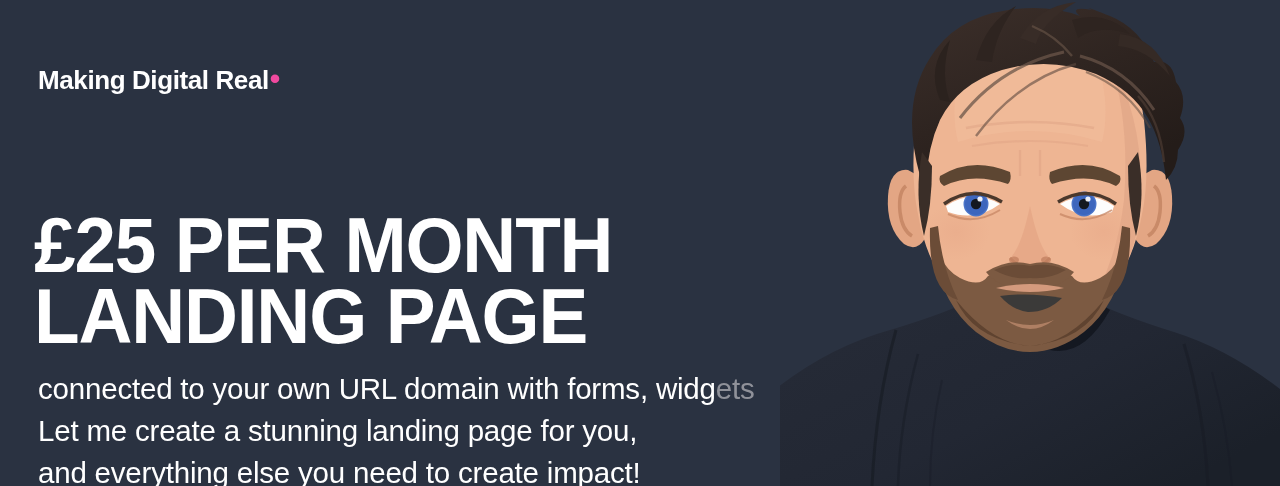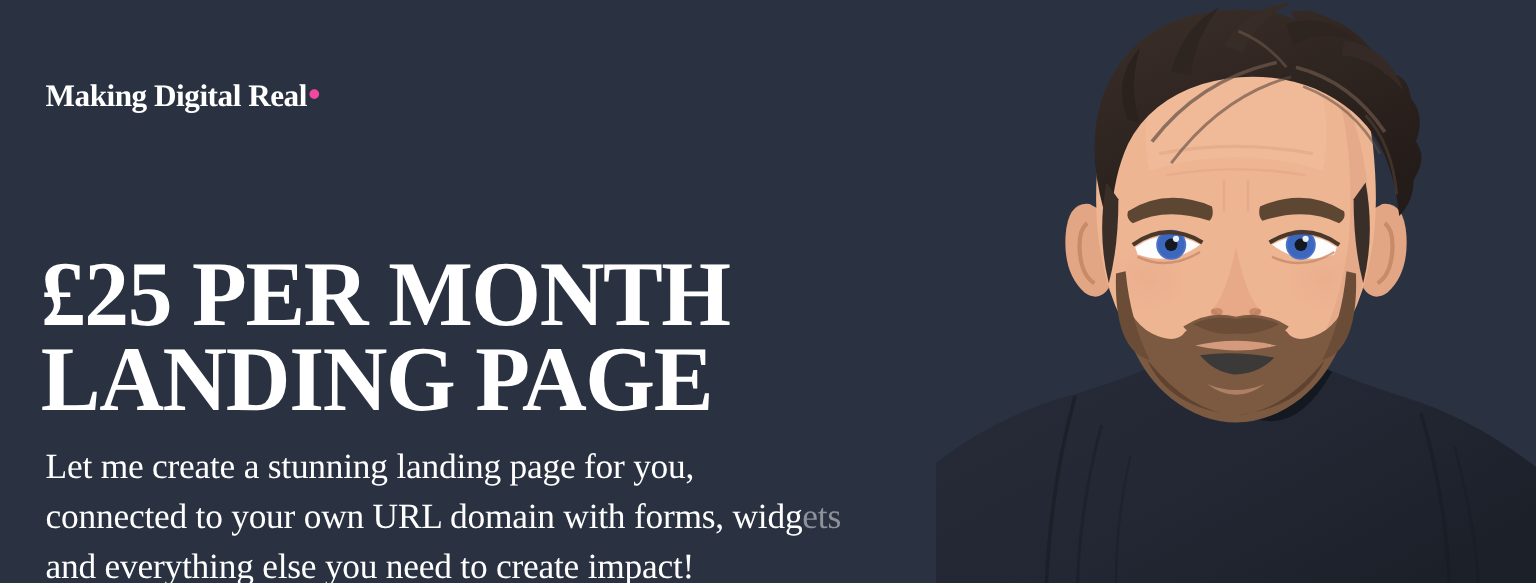--- a/index.html
+++ b/index.html
@@ -9,21 +9,21 @@
     background: #2a3241;
   }
   * { box-sizing: border-box; }
 
   #banner {
     position: relative;
     width: 1280px;
     height: 486px;
     overflow: hidden;
     background: #2a3241;
-    font-family: Liberation Serif, serif;
+    font-family: Liberation Sans, sans-serif;
     -webkit-font-smoothing: antialiased;
   }
 
   
   #portrait {
     position: absolute;
     top: 0;
     right: 0;
     width: 500px;
     height: 486px;
@@ -265,19 +265,19 @@
   <div id="text-col">
 
     <div id="logo"><span>Making Digital Real</span><span class="logo-dot">•</span></div>
 
     <h1 id="headline">
       <span class="hl-line">£25 PER MONTH</span>
       <span class="hl-line">LANDING PAGE</span>
     </h1>
 
     <p id="subcopy">
+      <span class="sc-line"><span>connected to your own URL domain with forms, widg</span><span class="faded">ets</span></span>
       <span class="sc-line">Let me create a stunning landing page for you,</span>
-      <span class="sc-line"><span>connected to your own URL domain with forms, widg</span><span class="faded">ets</span></span>
       <span class="sc-line">and everything else you need to create impact!</span>
     </p>
 
   </div>
 </div>
 
 </body></html>

